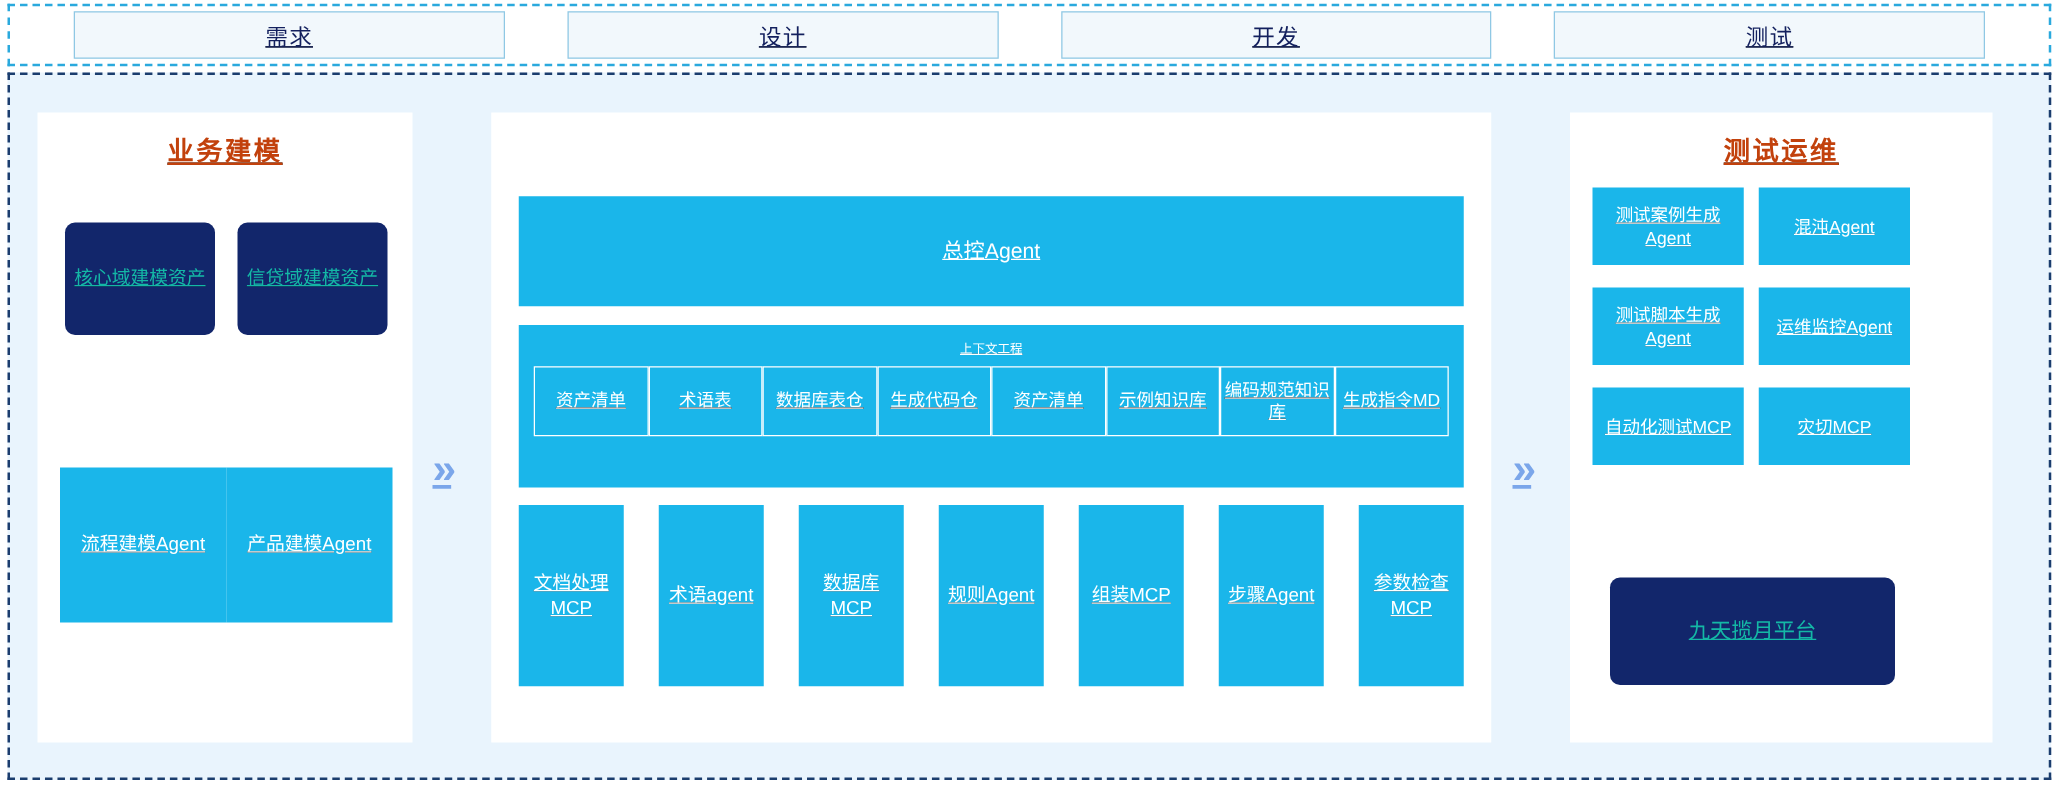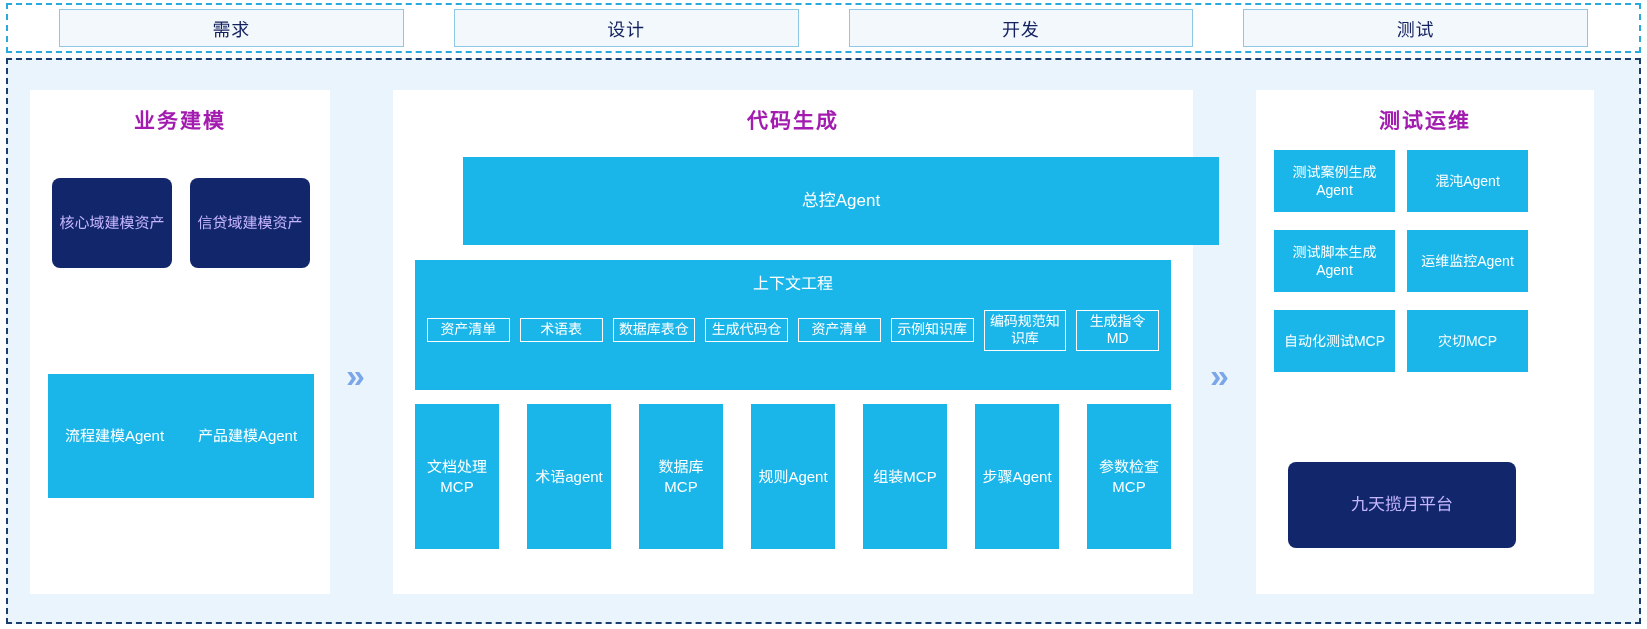--- a/index.html
+++ b/index.html
@@ -1,16 +1,16 @@
 <!DOCTYPE html>
 <html lang="zh-CN"><head>
 <meta charset="utf-8">
 <title>AI研发流程架构图</title>
 <style>
-  * { box-sizing: border-box; margin: 0; padding: 0; }
+  * { box-sizing: border-box; margin: 0; padding: 0; text-decoration: underline; }
   html, body {
     width: 1647px;
     height: 629px;
     background: #ffffff;
     font-family: "Liberation Sans", "DejaVu Sans", sans-serif;
     overflow: hidden;
   }
 
   
   #phase-strip {
@@ -55,42 +55,42 @@
     height: 504px;
   }
   #panel-left   { left: 22px;  width: 300px; }
   #panel-center { left: 385px; width: 800px; }
   #panel-right  { left: 1248px; width: 338px; }
 
   .panel-title {
     text-align: center;
     font-size: 21px;
     font-weight: bold;
-    color: #a21caf;
+    color: #c2410c;
     padding-top: 14px;
     letter-spacing: 2px;
   }
 
   
   .chevron {
     position: absolute;
     top: 298px;
     font-size: 34px;
     font-weight: bold;
     color: #7ba6ea;
     line-height: 1;
     letter-spacing: -4px;
   }
   #chevron-1 { left: 338px; }
   #chevron-2 { left: 1202px; }
 
   
   .nav-box {
     background: #12266b;
-    color: #c4b5fd;
+    color: #14b8a6;
     border-radius: 8px;
     display: flex;
     align-items: center;
     justify-content: center;
     text-align: center;
     font-size: 15px;
     line-height: 1.35;
     padding: 4px;
   }
   .cyan-box {
@@ -133,40 +133,37 @@
     display: flex; 
   }
   #left-agents .cyan-box { flex: 1 1 0; }
 
   
   #master-agent {
     position: absolute;
     left: 22px; top: 67px;
     width: 756px; height: 88px;
     font-size: 17px;
-    margin-left: 48px;
   }
   #context-block {
     position: absolute;
     left: 22px; top: 170px;
     width: 756px; height: 130px;
     background: #1ab6ea;
     padding: 10px 12px 12px;
   }
   #context-title {
     color: #ffffff;
     text-align: center;
-    font-size: 16px;
+    font-size: 10px;
     margin-bottom: 8px;
   }
   #context-items {
     display: flex;
-    gap: 10px;
     height: 56px;
-    align-items: center;
   }
   #context-items .outline-box { flex: 1 1 0; }
 
   #tool-row {
     position: absolute;
     left: 22px; top: 314px;
     width: 756px; height: 145px;
     display: flex;
     gap: 28px;
   }
@@ -212,21 +209,20 @@
 
     <div id="left-agents">
       <div class="cyan-box">流程建模Agent</div>
       <div class="cyan-box">产品建模Agent</div>
     </div>
   </div>
 
   <div class="chevron" id="chevron-1">»</div>
 
   <div class="panel" id="panel-center">
-    <div class="panel-title">代码生成</div>
 
     <div class="cyan-box" id="master-agent">总控Agent</div>
 
     <div id="context-block">
       <div id="context-title">上下文工程</div>
       <div id="context-items">
         <div class="outline-box">资产清单</div>
         <div class="outline-box">术语表</div>
         <div class="outline-box">数据库表仓</div>
         <div class="outline-box">生成代码仓</div>

